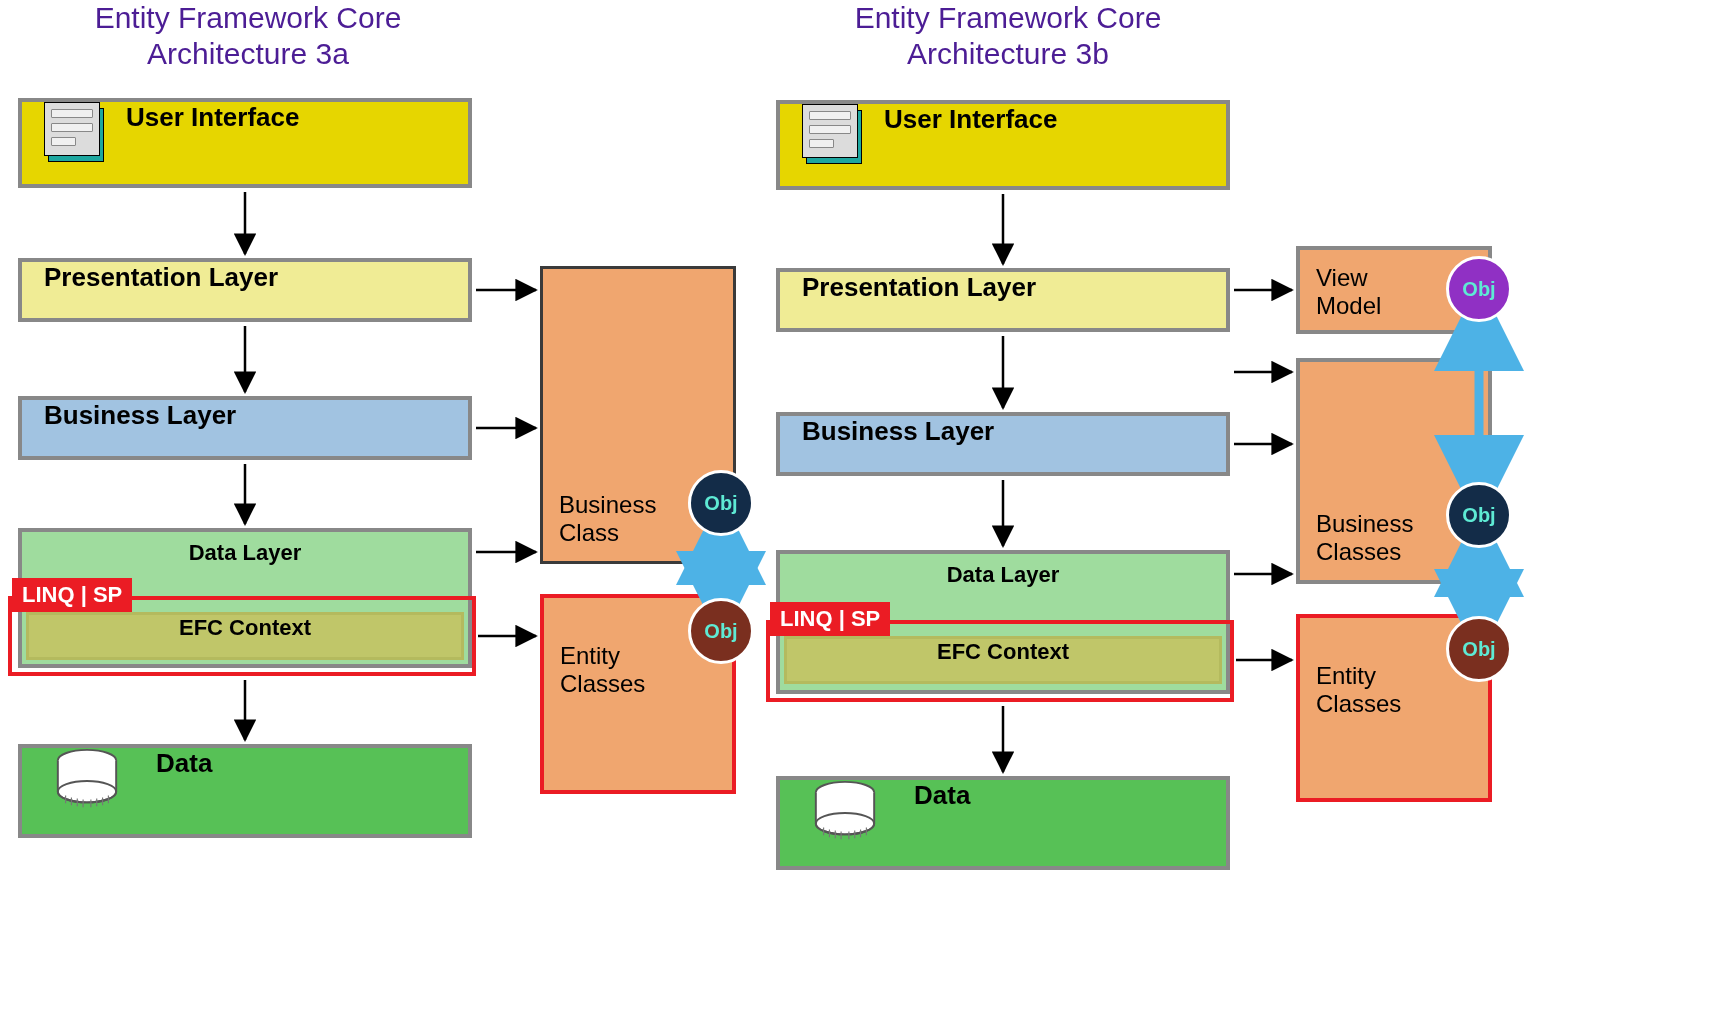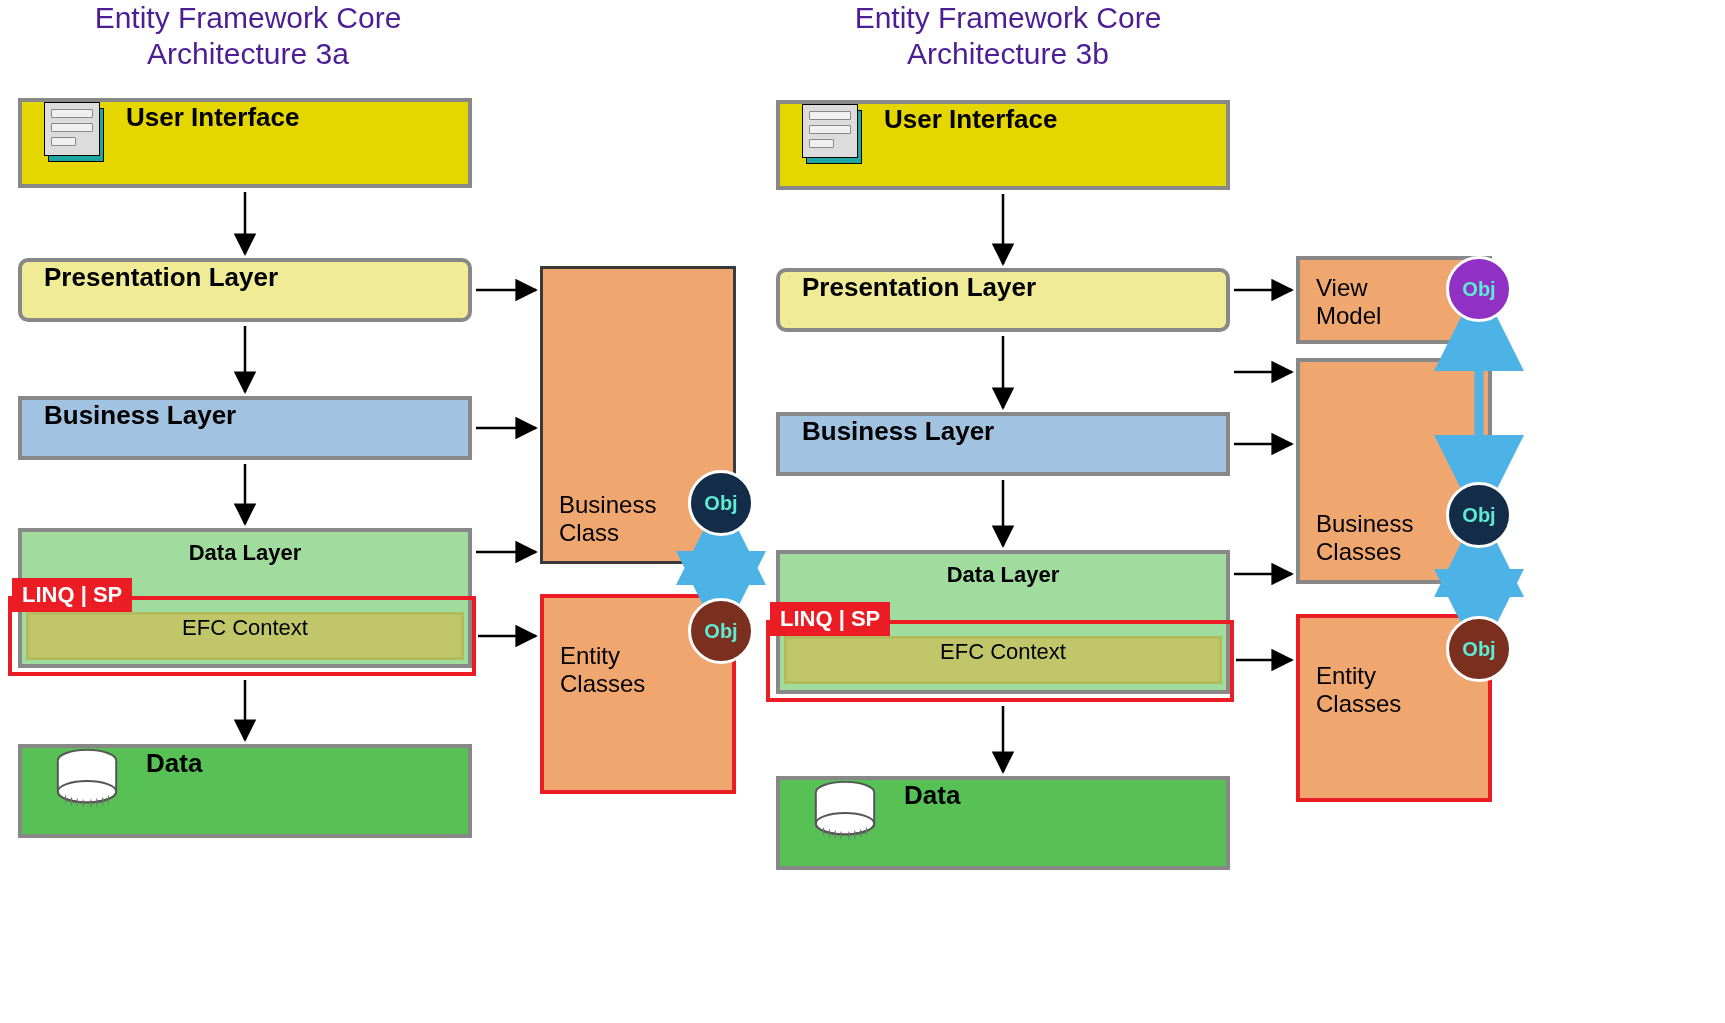--- a/index.html
+++ b/index.html
@@ -25,32 +25,32 @@
     position: absolute;
     border: 4px solid #888;
     display: flex;
     font-size: 26px;
     font-weight: 700;
     color: #000;
     padding-left: 22px;
   }
   .box.center { justify-content: center; padding-left: 0; }
   .ui-box { background: #e6d600; }
-  .pres-box { background: #f0ec95; border-radius: 10px; }
+  .pres-box { background: #f0ec95; }
   .biz-box { background: #a1c3e1; }
   .dl-box { background: #9fdc9e; }
   .ctx-box {
     background: #c0c669;
     border: 3px solid #b4ba5e;
     font-size: 22px;
-    font-weight: 400;
+    font-weight: 700;
     justify-content: center;
     padding-left: 0;
   }
-  .db-box { background: #57c156; }
+  .db-box { background: #57c156; gap: 10px; }
   .linq-tab {
     position: absolute;
     background: #eb1c24;
     color: #fff;
     font-size: 22px;
     font-weight: 700;
     padding: 4px 10px;
     z-index: 20;
   }
   .red-outline {
@@ -235,21 +235,21 @@
         <line x1="40" y1="52" x2="40" y2="60"></line>
           <line x1="46" y1="51" x2="46" y2="59"></line>
         <line x1="52" y1="50" x2="52" y2="58"></line>
           <line x1="58" y1="48" x2="58" y2="56"></line>
       </g>
     </svg>
   </div>
   <span>Data</span>
 </div>
 
-<div class="side-box gray top" style="left:1296px; top:256px; width:196px; height:88px; white-space:pre-line;">View
+<div class="side-box gray top" style="left:1296px; top:246px; width:196px; height:88px; white-space:pre-line;">View
 Model</div>
 <div class="side-box gray" style="left:1296px; top:358px; width:196px; height:226px; white-space:pre-line;">Business
 Classes</div>
 <div class="side-box red top" style="left:1296px; top:614px; width:196px; height:188px; padding-top:44px; white-space:pre-line;">Entity
 Classes</div>
 
 <div class="obj-circle obj-purple" style="left:1446px; top:256px;">Obj</div>
 <div class="obj-circle obj-navy" style="left:1446px; top:482px;">Obj</div>
 <div class="obj-circle obj-brown" style="left:1446px; top:616px;">Obj</div>
 

